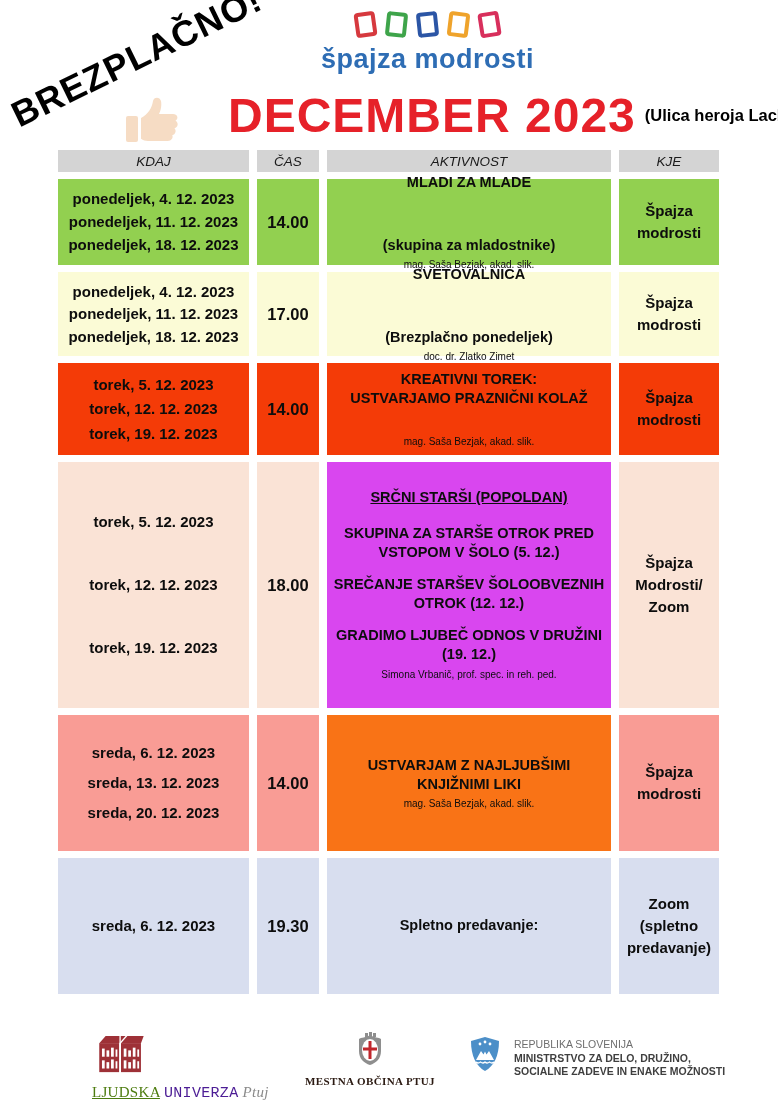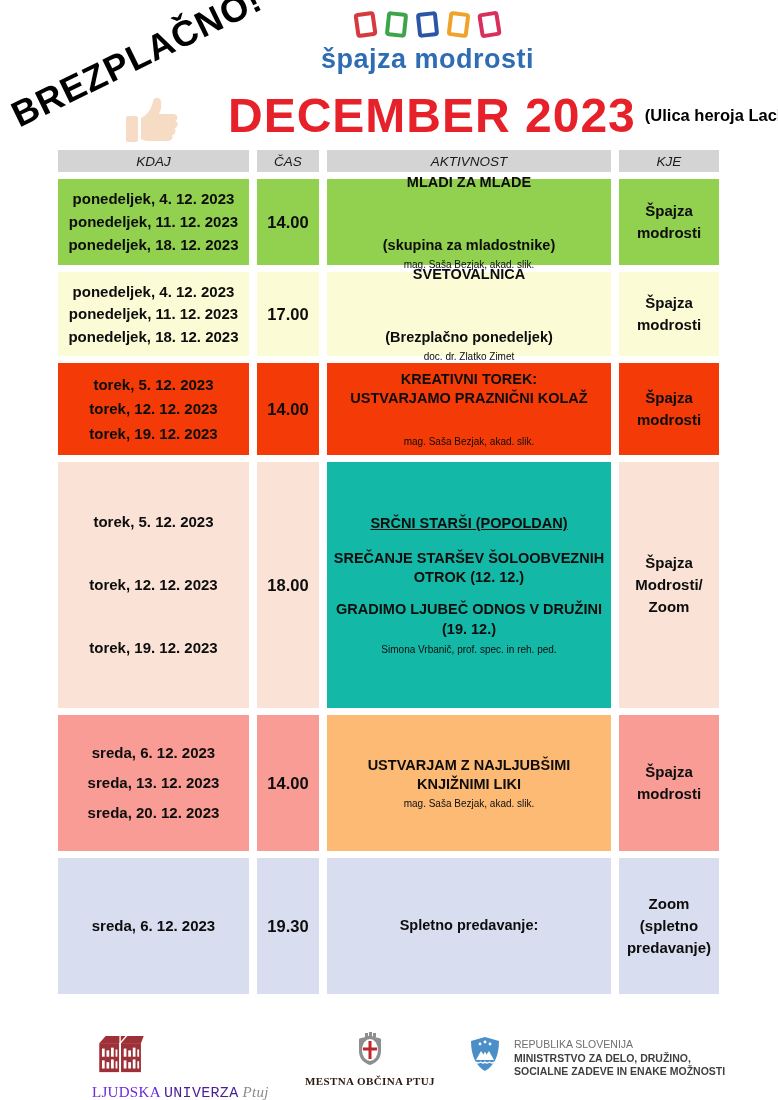--- a/index.html
+++ b/index.html
@@ -58,21 +58,21 @@
   .gap3{gap:3px;}
   .gap26{gap:26px;}
   .r4-act{gap:13px;}
   .act-underline{text-decoration:underline;margin-bottom:3px;}
   .r6-act{gap:11px;}
 
   
   .footer-item{position:absolute;}
   .lu-block{left:92px;top:1032px;width:170px;}
   .lu-text{font-family:"Liberation Serif",serif;font-size:15px;letter-spacing:0.3px;margin-top:4px;white-space:nowrap;}
-  .lu-1{color:#6d28d9;}
+  .lu-1{color:#4d7c0f;text-decoration:underline;}
   .lu-2{color:#4c1d95;font-family:Liberation Mono, monospace;}
   .lu-3{color:#8a8a8a;font-style:italic;}
   .mo-block{left:300px;top:1032px;width:140px;text-align:center;}
   .mo-text{font-family:"Liberation Serif",serif;font-size:11px;font-weight:bold;color:#2b1a12;letter-spacing:0.4px;margin-top:5px;white-space:nowrap;}
   .min-block{left:470px;top:1036px;display:flex;align-items:flex-start;gap:14px;}
   .min-text{font-size:10.5px;line-height:1.3;text-align:left;padding-top:2px;}
   .min-1{color:#6e6e6e;font-weight:normal;}
   .min-2,.min-3{color:#3f3f3f;font-weight:bold;}
 </style>
 </head>
@@ -149,39 +149,41 @@
   </div>
   <div class="cell where-cell" style="background-color: rgb(244, 59, 7);">Špajza
 modrosti</div>
 
   <div class="cell dates-cell" style="background-color: rgb(250, 227, 214);">
     <span>torek, 5. 12. 2023</span>
     <span>torek, 12. 12. 2023</span>
     <span>torek, 19. 12. 2023</span>
   </div>
   <div class="cell time-cell" style="background-color: rgb(250, 227, 214);">18.00</div>
-  <div class="cell act-cell r4-act" style="background-color: #14b8a6;">
+  <div class="cell act-cell r4-act" style="background-color: #d946ef;">
     <span class="act-underline">SRČNI STARŠI (POPOLDAN)</span>
+    <span class="pre">SKUPINA ZA STARŠE OTROK PRED
+VSTOPOM V ŠOLO (5. 12.)</span>
     <span class="pre">SREČANJE STARŠEV ŠOLOOBVEZNIH
 OTROK (12. 12.)</span>
     <span class="pre">GRADIMO LJUBEČ ODNOS V DRUŽINI
 (19. 12.)</span>
     <span class="act-presenter" style="margin-top:-9px;">Simona Vrbanič, prof. spec. in reh. ped.</span>
   </div>
   <div class="cell where-cell" style="background-color: rgb(250, 227, 214);">Špajza
 Modrosti/
 Zoom</div>
 
   <div class="cell dates-cell" style="justify-content: center; gap: 12px; background-color: rgb(249, 156, 149);">
     <span>sreda, 6. 12. 2023</span>
     <span>sreda, 13. 12. 2023</span>
     <span>sreda, 20. 12. 2023</span>
   </div>
   <div class="cell time-cell" style="background-color: rgb(249, 156, 149);">14.00</div>
-  <div class="cell act-cell gap3" style="background-color: #fdba74;">
+  <div class="cell act-cell gap3" style="background-color: #f97316;">
     <span class="pre">USTVARJAM Z NAJLJUBŠIMI
 KNJIŽNIMI LIKI</span>
     <span class="act-presenter">mag. Saša Bezjak, akad. slik.</span>
   </div>
   <div class="cell where-cell" style="background-color: rgb(249, 156, 149);">Špajza
 modrosti</div>
 
   <div class="cell dates-cell" style="justify-content: center; background-color: rgb(216, 222, 239);">
     <span>sreda, 6. 12. 2023</span>
   </div>

